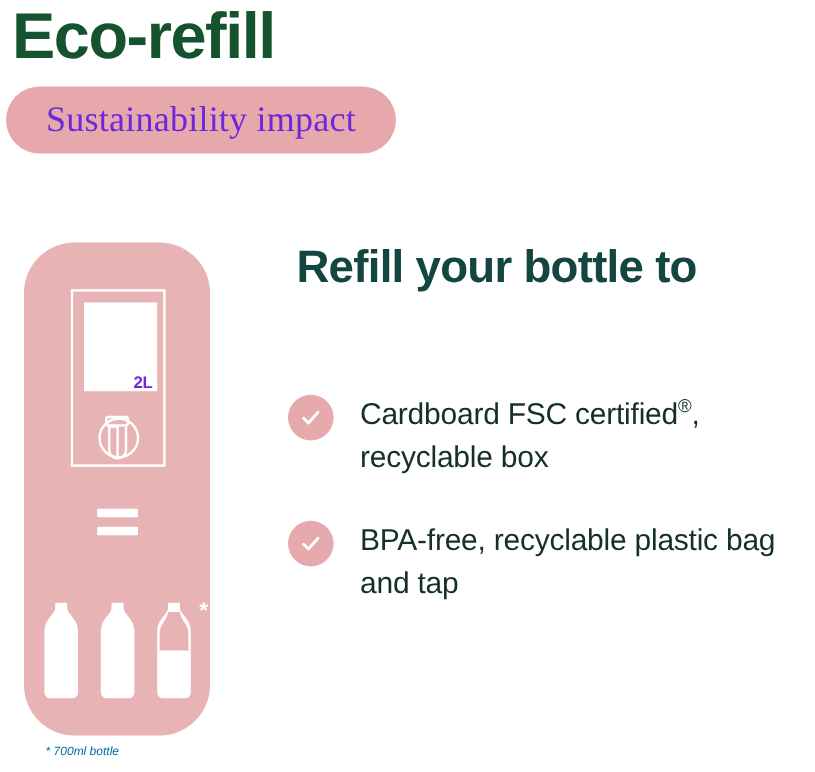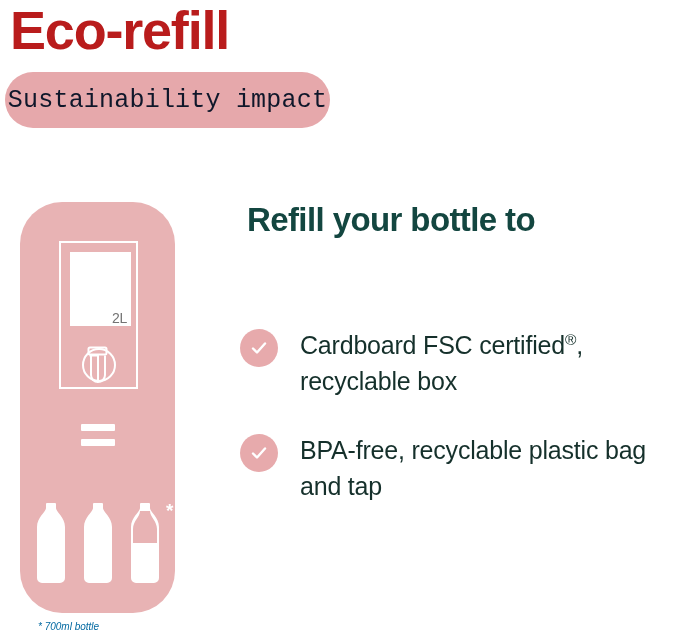--- a/index.html
+++ b/index.html
@@ -16,42 +16,42 @@
   }
 
   
   .title {
     position: absolute;
     left: 10px;
     top: 2px;
     font-size: 54px;
     font-weight: bold;
     letter-spacing: -1.2px;
-    color: #b91c1c;
+    color: #14532d;
     line-height: 1.05;
     white-space: nowrap;
   }
 
   
   .pill {
     position: absolute;
     left: 5px;
     top: 72px;
     width: 325px;
     height: 56px;
     border-radius: 28px;
     background: #e6a8ab;
     display: flex;
     align-items: center;
     justify-content: center;
   }
   .pill-label {
-    font-family: Liberation Mono, monospace;
-    font-size: 25px;
-    color: #0f172a;
+    font-family: Liberation Serif, serif;
+    font-size: 30px;
+    color: #6d28d9;
     letter-spacing: 0.2px;
     white-space: nowrap;
   }
 
   
   .panel {
     position: absolute;
     left: 20px;
     top: 202px;
     width: 155px;
@@ -77,22 +77,22 @@
     width: 61px;
     height: 74px;
     background: #ffffff;
     box-sizing: border-box;
   }
   .box-label-text {
     position: absolute;
     right: 4px;
     bottom: 0px;
     font-size: 14px;
-    font-weight: normal;
-    color: #737373;
+    font-weight: bold;
+    color: #6d28d9;
     letter-spacing: -0.3px;
     line-height: 1.1;
     text-align: center;
   }
   .tap-icon {
     position: absolute;
     left: 50%;
     top: 96px;
     transform: translateX(-50%);
   }
@@ -146,21 +146,21 @@
     color: #0369a1;
     white-space: nowrap;
   }
 
   
   .heading {
     position: absolute;
     left: 247px;
     top: 201px;
     width: 400px;
-    font-size: 33px;
+    font-size: 38px;
     font-weight: bold;
     line-height: 1.18;
     letter-spacing: -0.6px;
     color: #134640;
   }
 
   .bullets {
     position: absolute;
     left: 240px;
     top: 328px;

